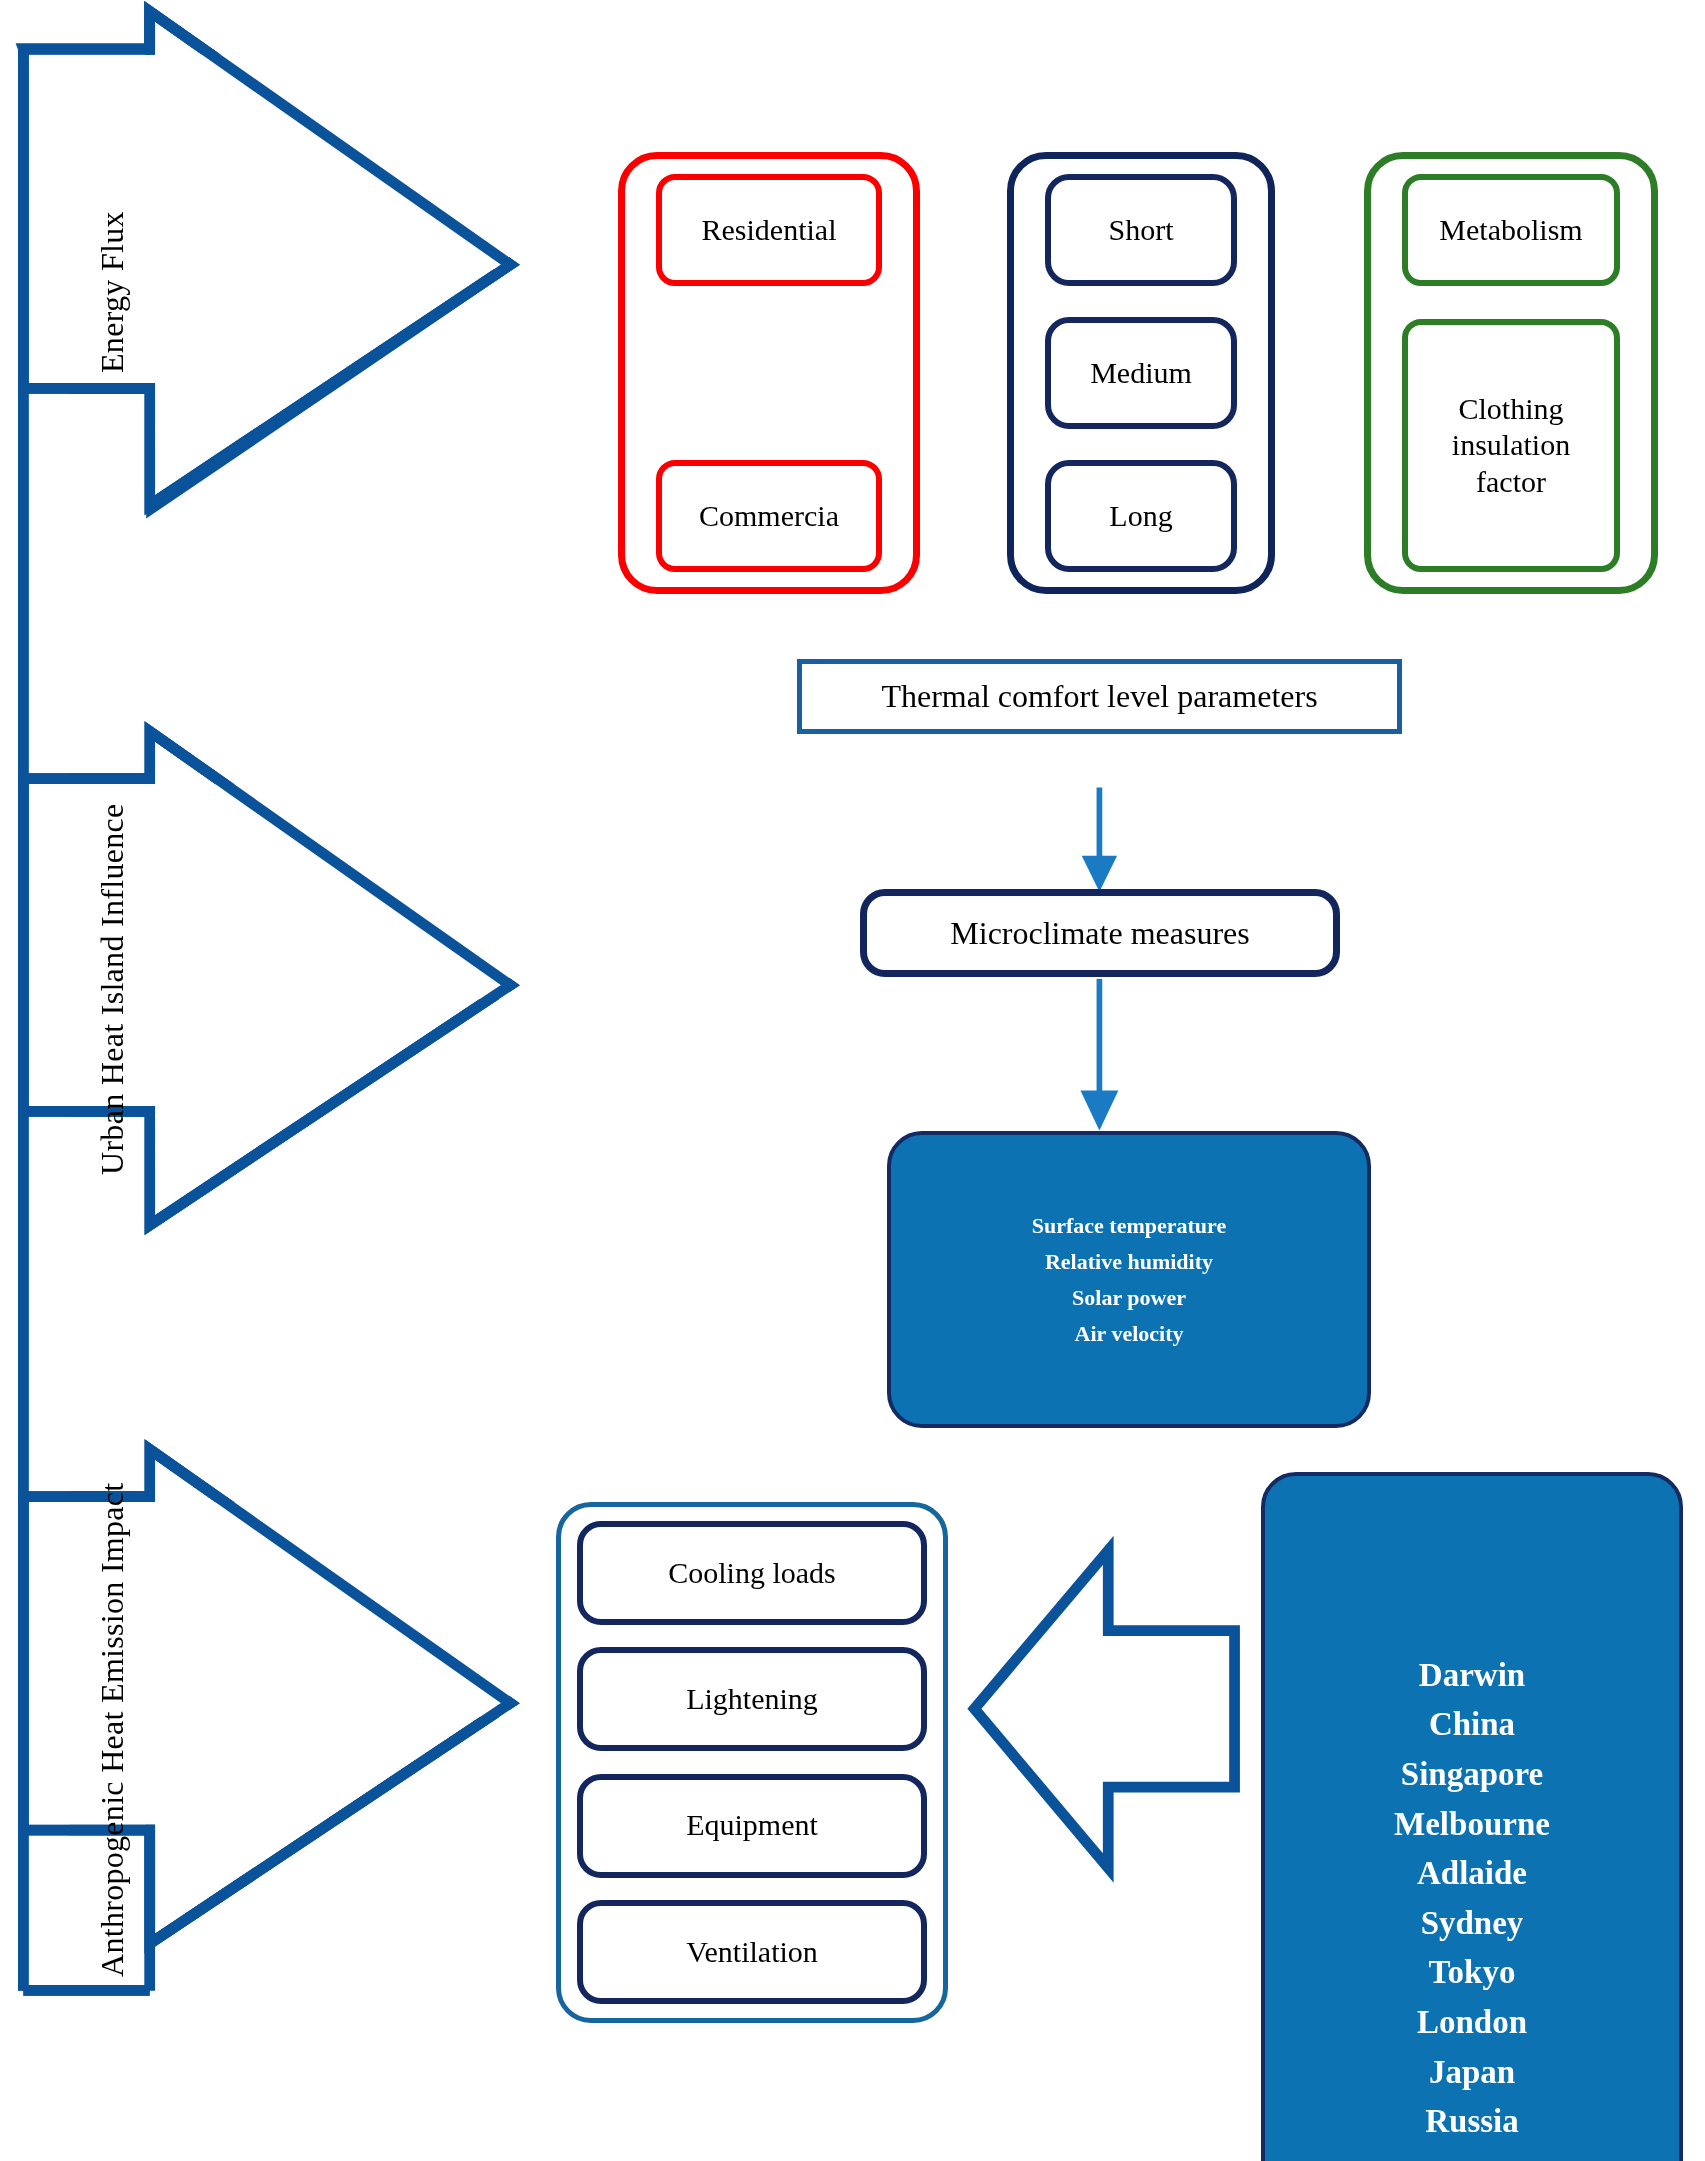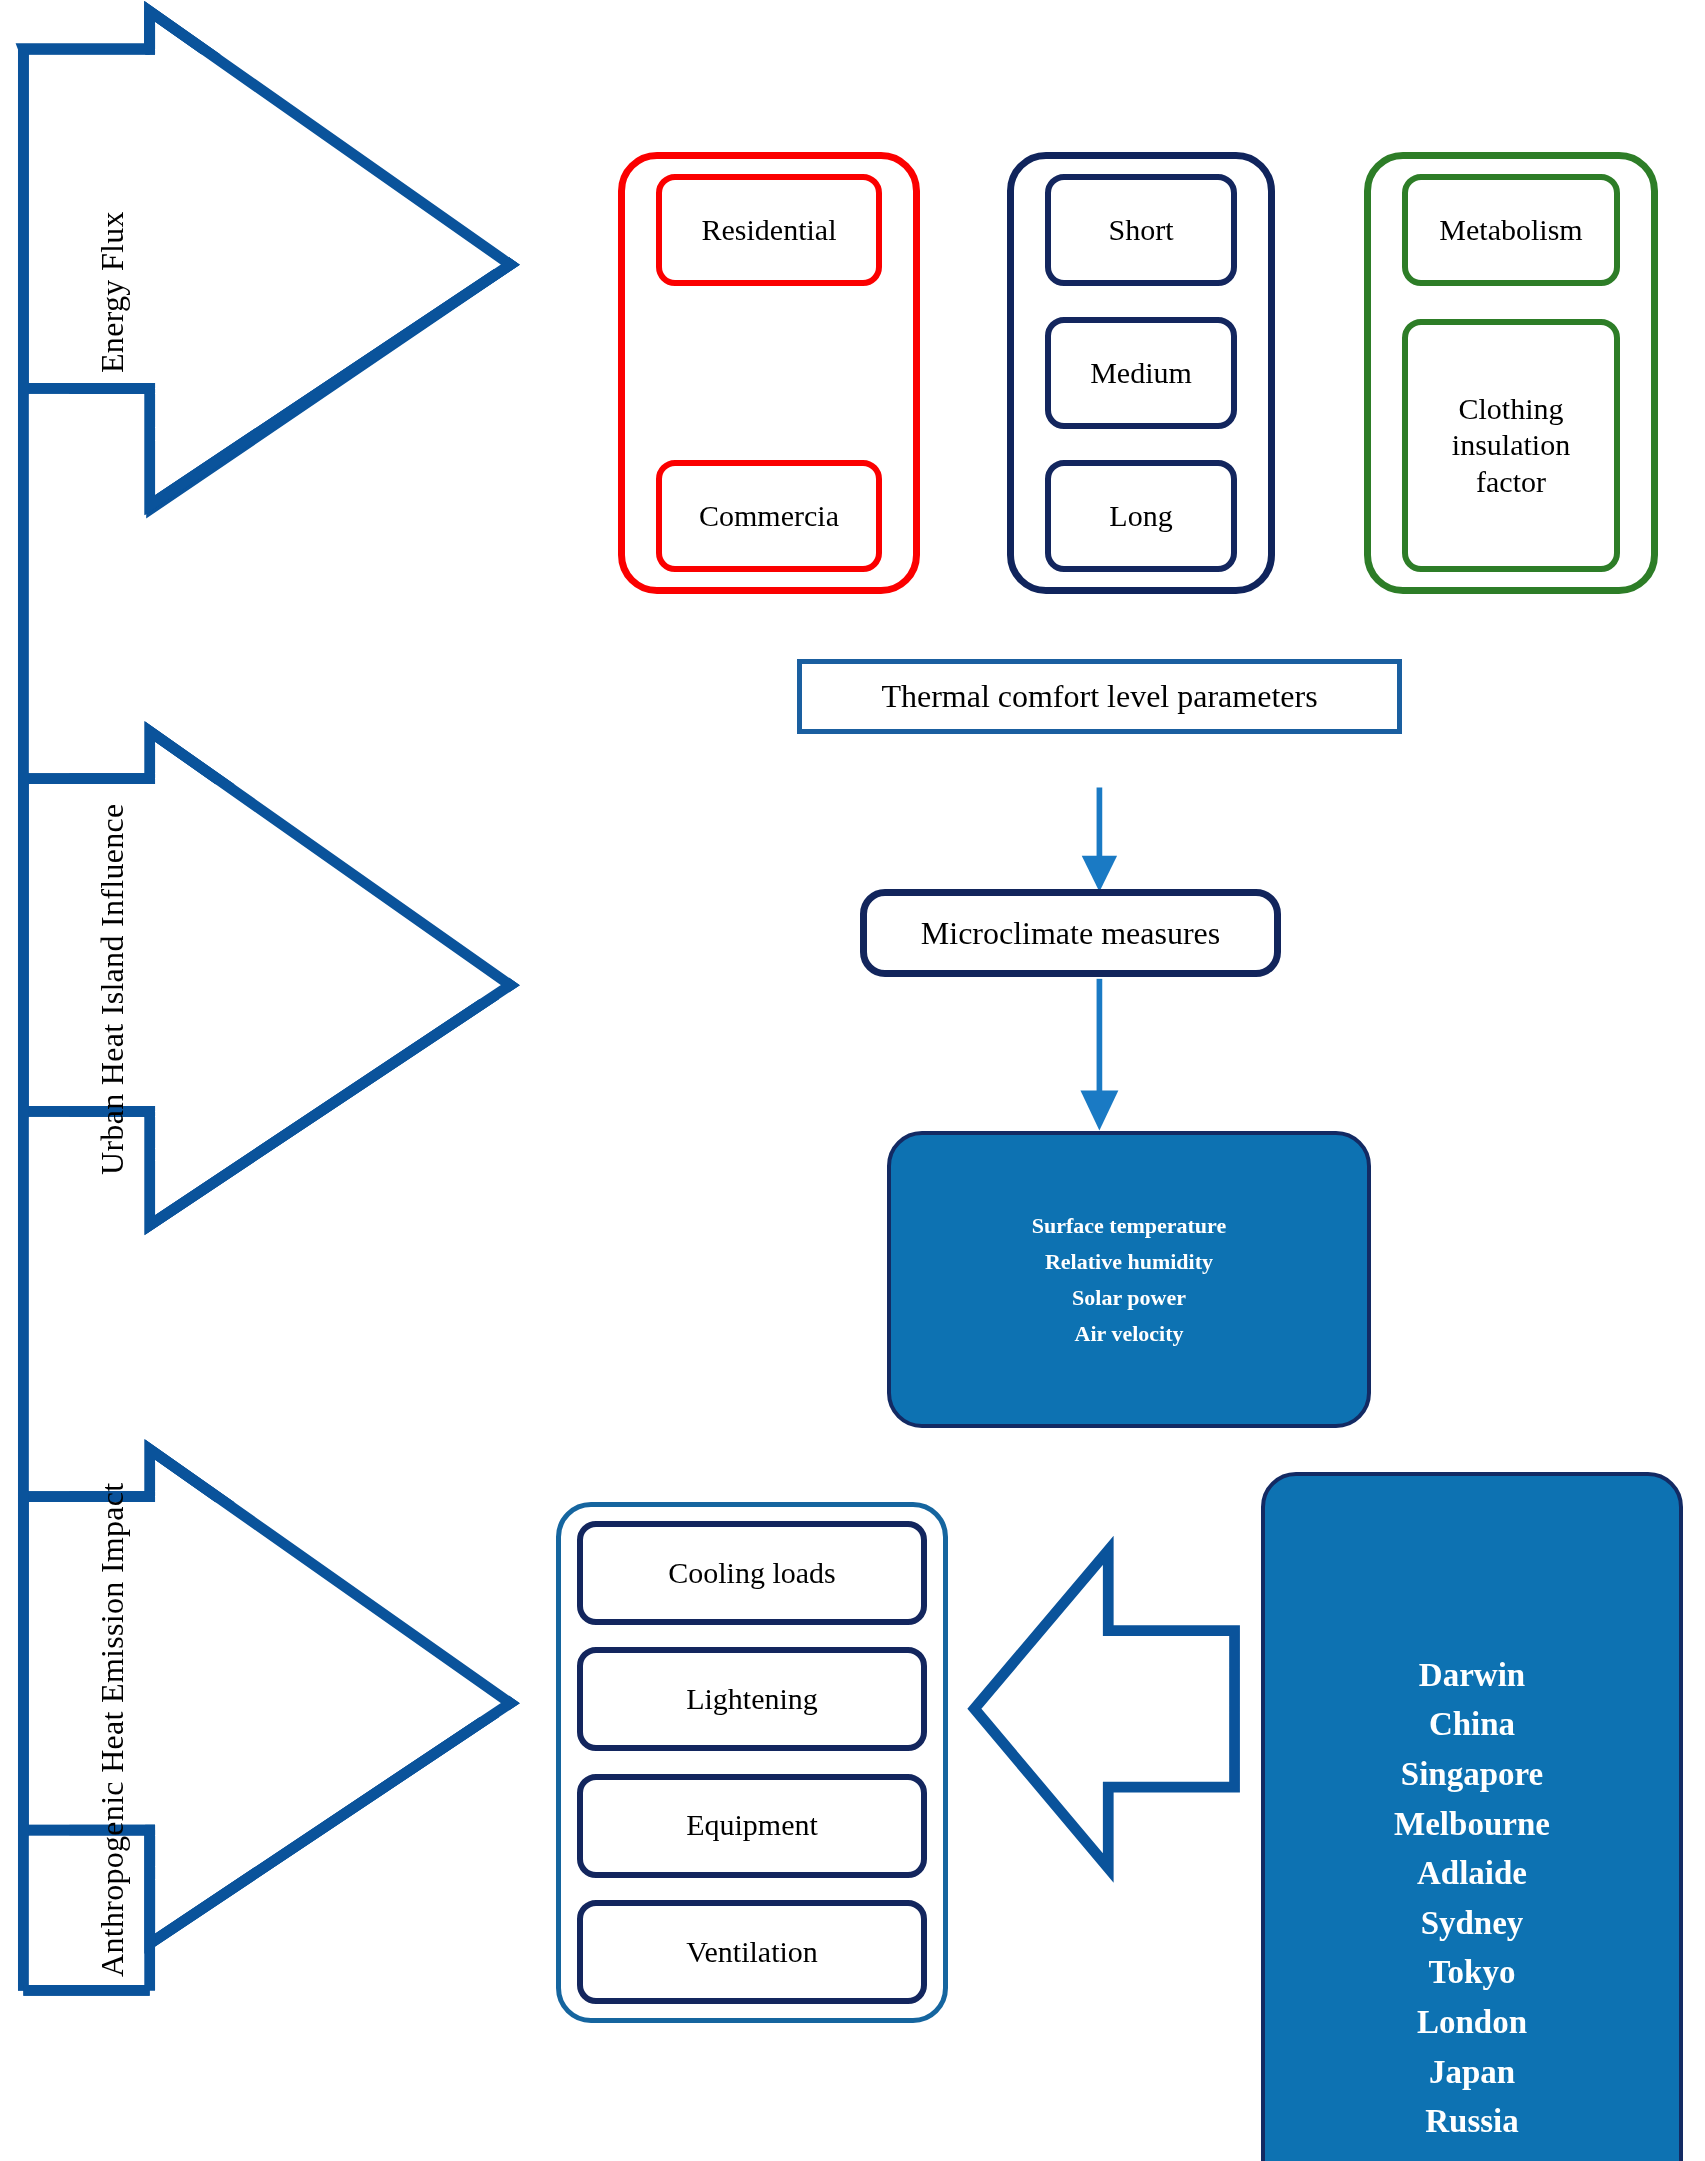--- a/index.html
+++ b/index.html
@@ -62,21 +62,21 @@
     background: #ffffff;
     display: flex;
     align-items: center;
     justify-content: center;
     text-align: center;
     color: #000000;
     font-size: 30px;
     line-height: 1.22;
   }
   .chip.red   { border-color: #fb0000; }
-  .chip.navy  { border-color: #13265e; }
+  .chip.navy  { border-color: #13265e; border-radius: 24px; }
   .chip.green { border-color: #2d7d27; }
 
   
   .proc-box {
     position: absolute;
     box-sizing: border-box;
     background: #ffffff;
     display: flex;
     align-items: center;
     justify-content: center;
@@ -237,21 +237,21 @@
     <div class="chip navy" style="height:112px;">Long</div>
   </div>
 
   <div class="group-card green" style="left:1364px; top:152px; width:294px; height:442px;">
     <div class="chip green" style="height:112px;">Metabolism</div>
     <div class="chip green" style="height:253px; padding:0 29px;">Clothing insulation factor</div>
   </div>
 
   <div class="proc-box square" style="left:797px; top:659px; width:605px; height:75px;">Thermal comfort level parameters</div>
 
-  <div class="proc-box rounded" style="left:860px; top:889px; width:421px; height:88px;">Microclimate measures</div>
+  <div class="proc-box rounded" style="left:860px; top:889px; width:480px; height:88px;">Microclimate measures</div>
 
   <div class="fill-panel" id="measures-panel" style="left:887px; top:1131px; width:484px; height:297px;">
     <div class="line">Surface temperature</div>
     <div class="line">Relative humidity</div>
     <div class="line">Solar power</div>
     <div class="line">Air velocity</div>
   </div>
 
   <div class="group-card softblue" style="left:556px; top:1502px; width:392px; height:521px; padding:14px 16.4px;">
     <div class="chip navy" style="height:104px;">Cooling loads</div>

